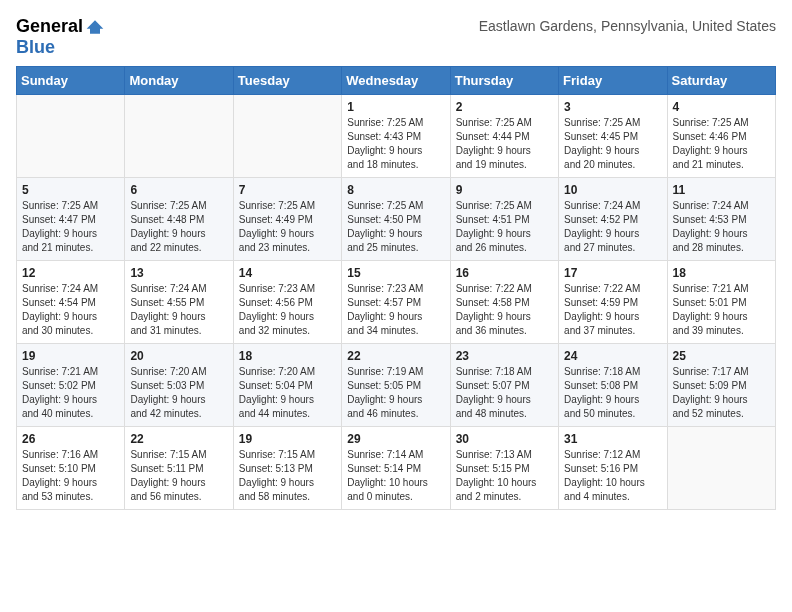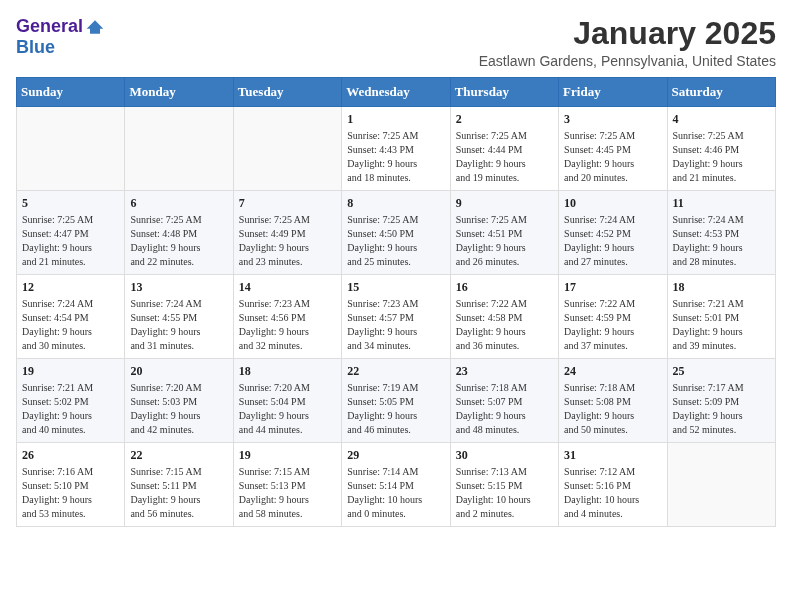--- a/index.html
+++ b/index.html
@@ -21,21 +21,21 @@
       flex-direction: column;
       align-items: flex-start;
     }
     .logo-text {
       display: flex;
       align-items: center;
     }
     .logo-general {
       font-size: 18px;
       font-weight: bold;
-      color: #4c1d95;
+      color: #000000;
     }
     .logo-blue {
       font-size: 18px;
       font-weight: bold;
       color: #2d6db5;
     }
     .logo-icon {
       width: 20px;
       height: 20px;
       margin-left: 2px;
@@ -52,21 +52,20 @@
     .location {
       font-size: 14px;
       color: #555;
       margin-top: 2px;
       padding-left: 38px;
     }
     .calendar {
       width: 100%;
       border-collapse: collapse;
       border: 1px solid #ccc;
-      font-family: Liberation Serif, serif;
     }
     .calendar th {
       background-color: #3a7bbf;
       color: #fff;
       font-size: 13px;
       font-weight: bold;
       padding: 6px 4px;
       text-align: left;
       border: 1px solid #2d6db5;
     }
@@ -105,21 +104,20 @@
   <div class="logo">
     <div class="logo-text">
       <span class="logo-general">General</span>
       <svg class="logo-icon" viewBox="0 0 24 24" fill="#3a7bbf">
         <polygon points="12,4 22,14 18,14 18,20 6,20 6,14 2,14"></polygon>
       </svg>
     </div>
     <span class="logo-blue">Blue</span>
   </div>
   <div class="title-block">
-    <div class="month-title">January 2025</div>
     <div class="location">Eastlawn Gardens, Pennsylvania, United States</div>
   </div>
 </div>
 
 <table class="calendar">
   <thead>
     <tr>
     <th>Sunday</th>
         <th>Monday</th>
         <th>Tuesday</th>

